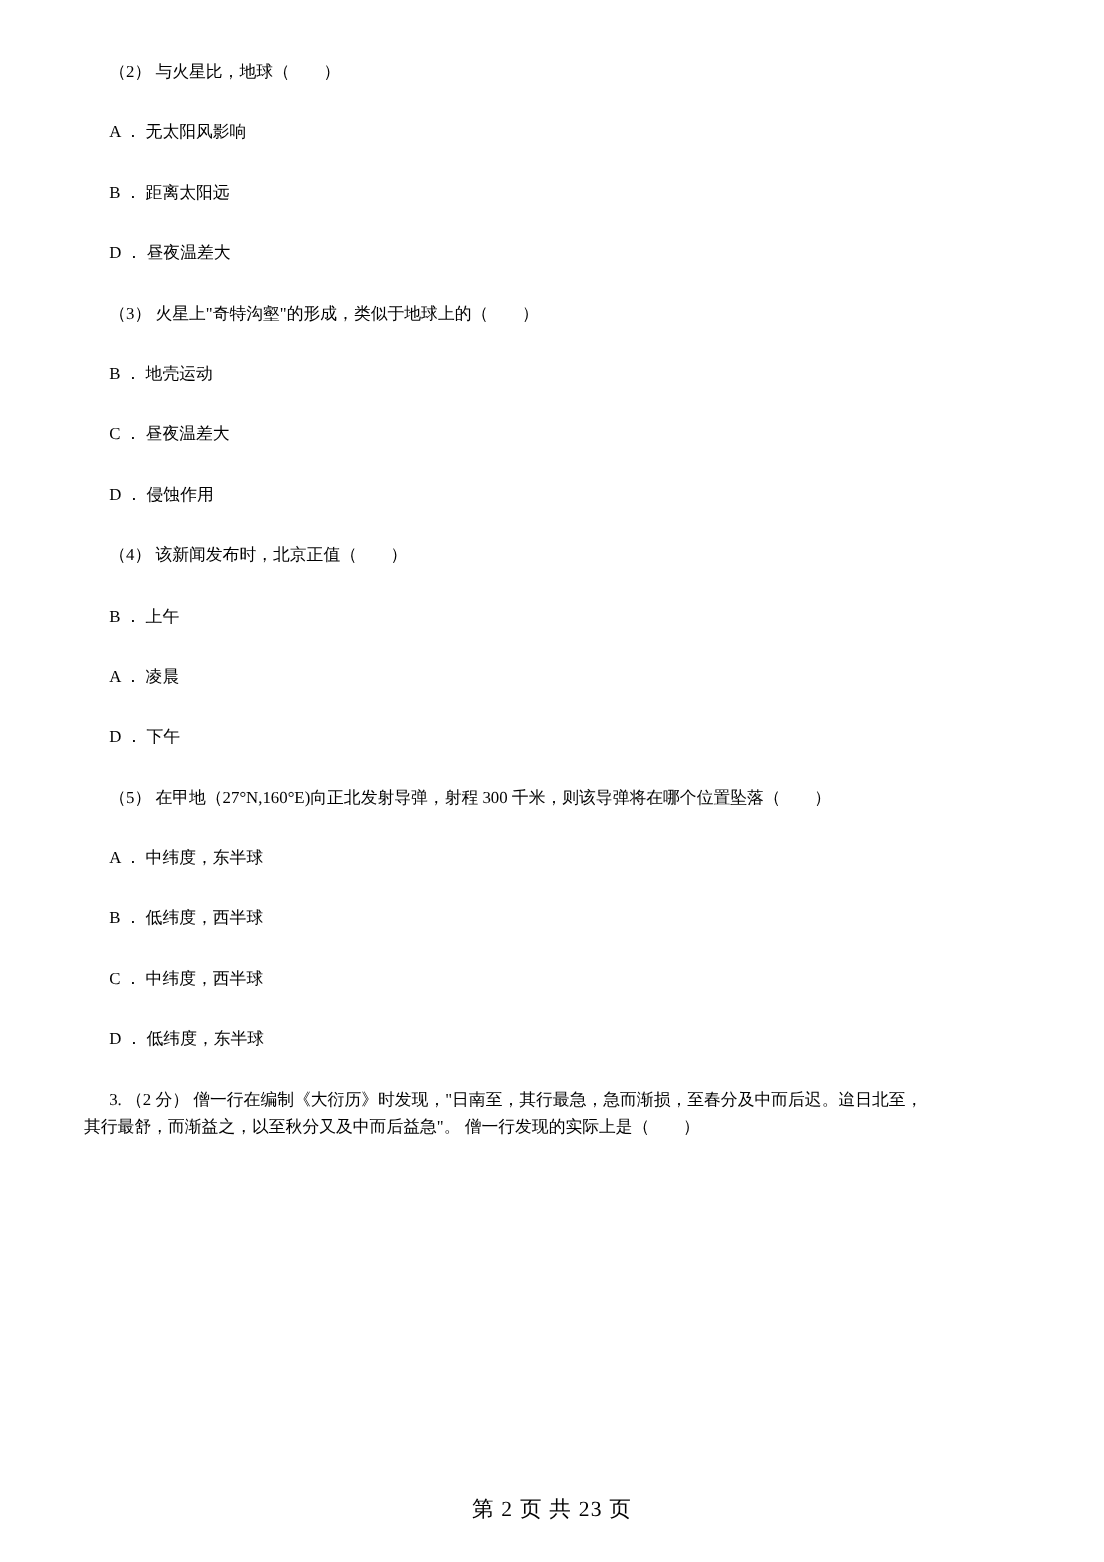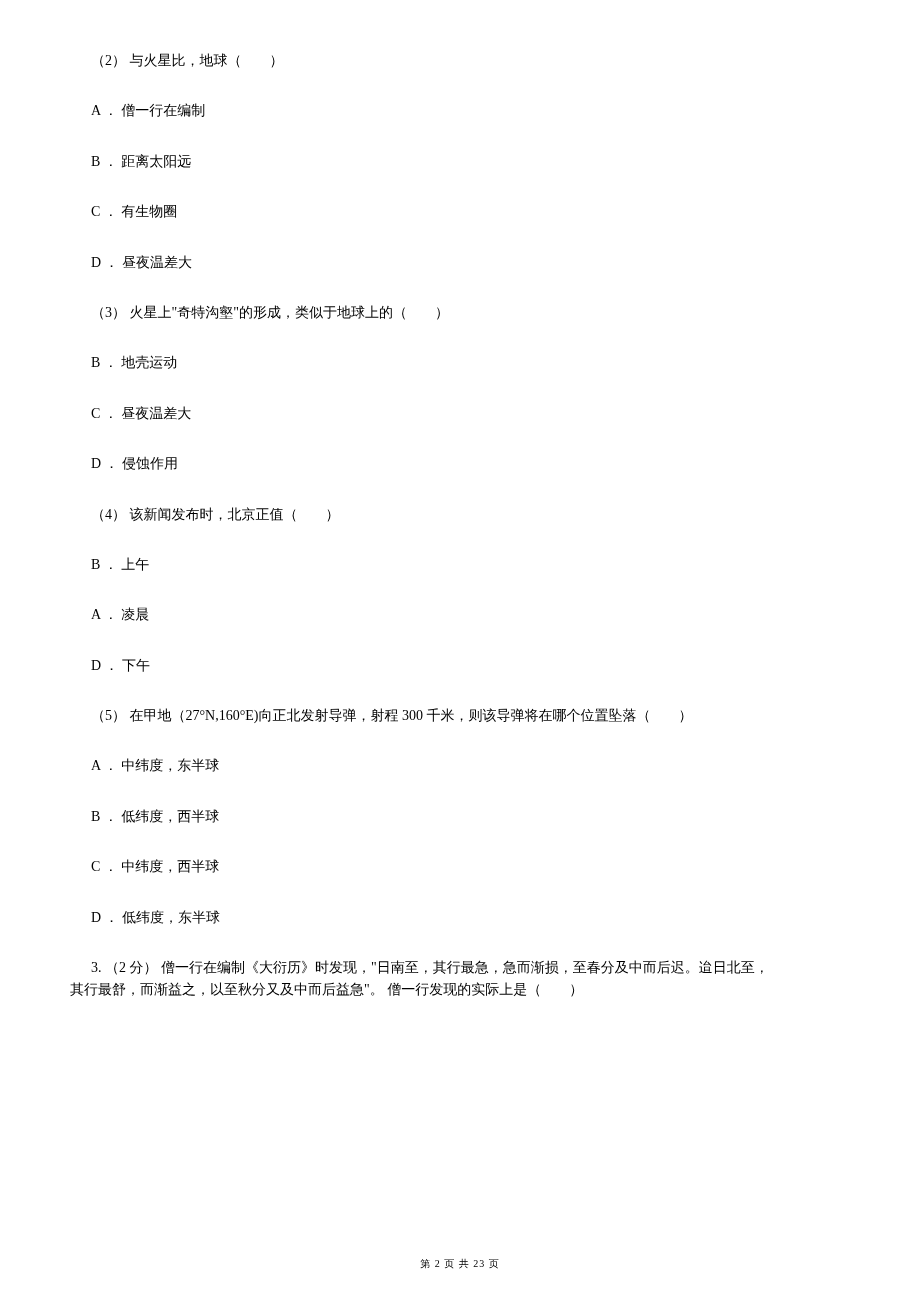--- a/index.html
+++ b/index.html
@@ -36,33 +36,32 @@
     }
     .question-continued {
       margin-bottom: 28px;
     }
     .footer {
       position: absolute;
       bottom: 30px;
       left: 0;
       right: 0;
       text-align: center;
-      font-size: 10px;
+      font-size: 18px;
       letter-spacing: 1px;
     }
   </style>
 </head>
 <body>
 
 <div class="content">
 
   <div class="sub-question">（2） 与火星比，地球（　　）</div>
-  <div class="option">A ．  僧一行在编制</div>
+  <div class="option">A ．  无太阳风影响</div>
   <div class="option">B ．  距离太阳远</div>
-  <div class="option">C ．  有生物圈</div>
   <div class="option">D ．  昼夜温差大</div>
 
   <div class="sub-question">（3） 火星上"奇特沟壑"的形成，类似于地球上的（　　）</div>
   <div class="option">B ．  地壳运动</div>
   <div class="option">C ．  昼夜温差大</div>
   <div class="option">D ．  侵蚀作用</div>
 
   <div class="sub-question">（4） 该新闻发布时，北京正值（　　）</div>
   <div class="option">B ．  上午</div>
   <div class="option">A ．  凌晨</div>

